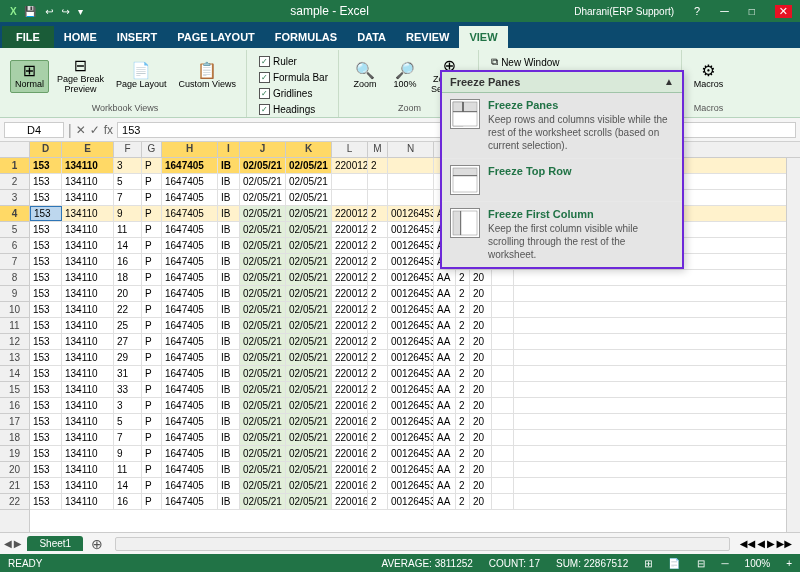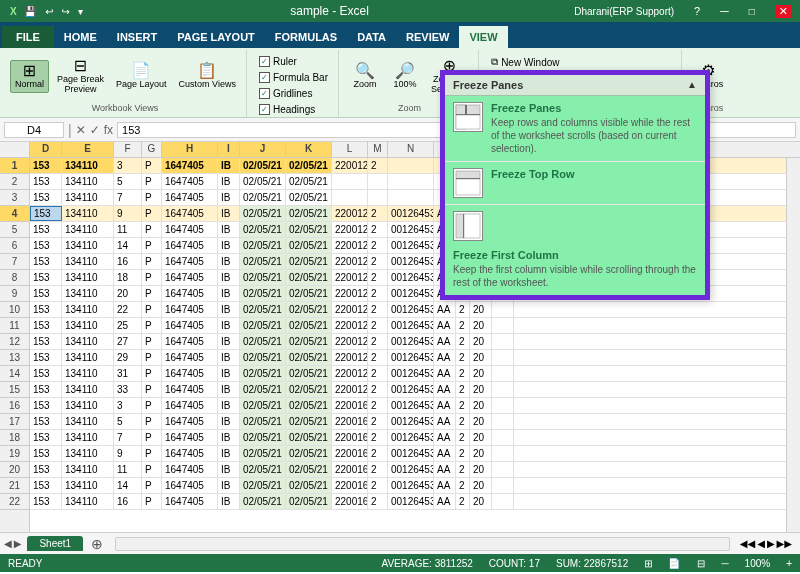--- a/index.html
+++ b/index.html
@@ -304,43 +304,43 @@
       right: 0;
       bottom: 0;
       pointer-events: none;
     }
 
     
     .freeze-dropdown {
       position: absolute;
       top: 70px;
       left: 440px;
-      width: 270px;
-      background: #86efac;
-      border: 5px solid #6d28d9;
+      width: 244px;
+      background: #e5e5e5;
+      border: 2px solid #6d28d9;
       box-shadow: 2px 2px 8px rgba(0,0,0,0.2);
       z-index: 100;
       pointer-events: all;
     }
     .freeze-dropdown-header {
       background: #d9e9d9;
       padding: 4px 8px;
       font-size: 11px;
       font-weight: bold;
       color: #333;
       border-bottom: 1px solid #a0c4a8;
     }
     .freeze-item {
       display: flex;
       padding: 6px 8px;
       gap: 8px;
       border-bottom: 1px solid #e8e8e8;
       cursor: pointer;
     }
-    .freeze-item:last-child { border-bottom: none; flex-direction: column; }
+    .freeze-item:last-child { border-bottom: none; }
     .freeze-item-icon {
       width: 30px;
       height: 30px;
       border: 1px solid #888;
       background: white;
       flex-shrink: 0;
       display: flex;
       align-items: center;
       justify-content: center;
     }

